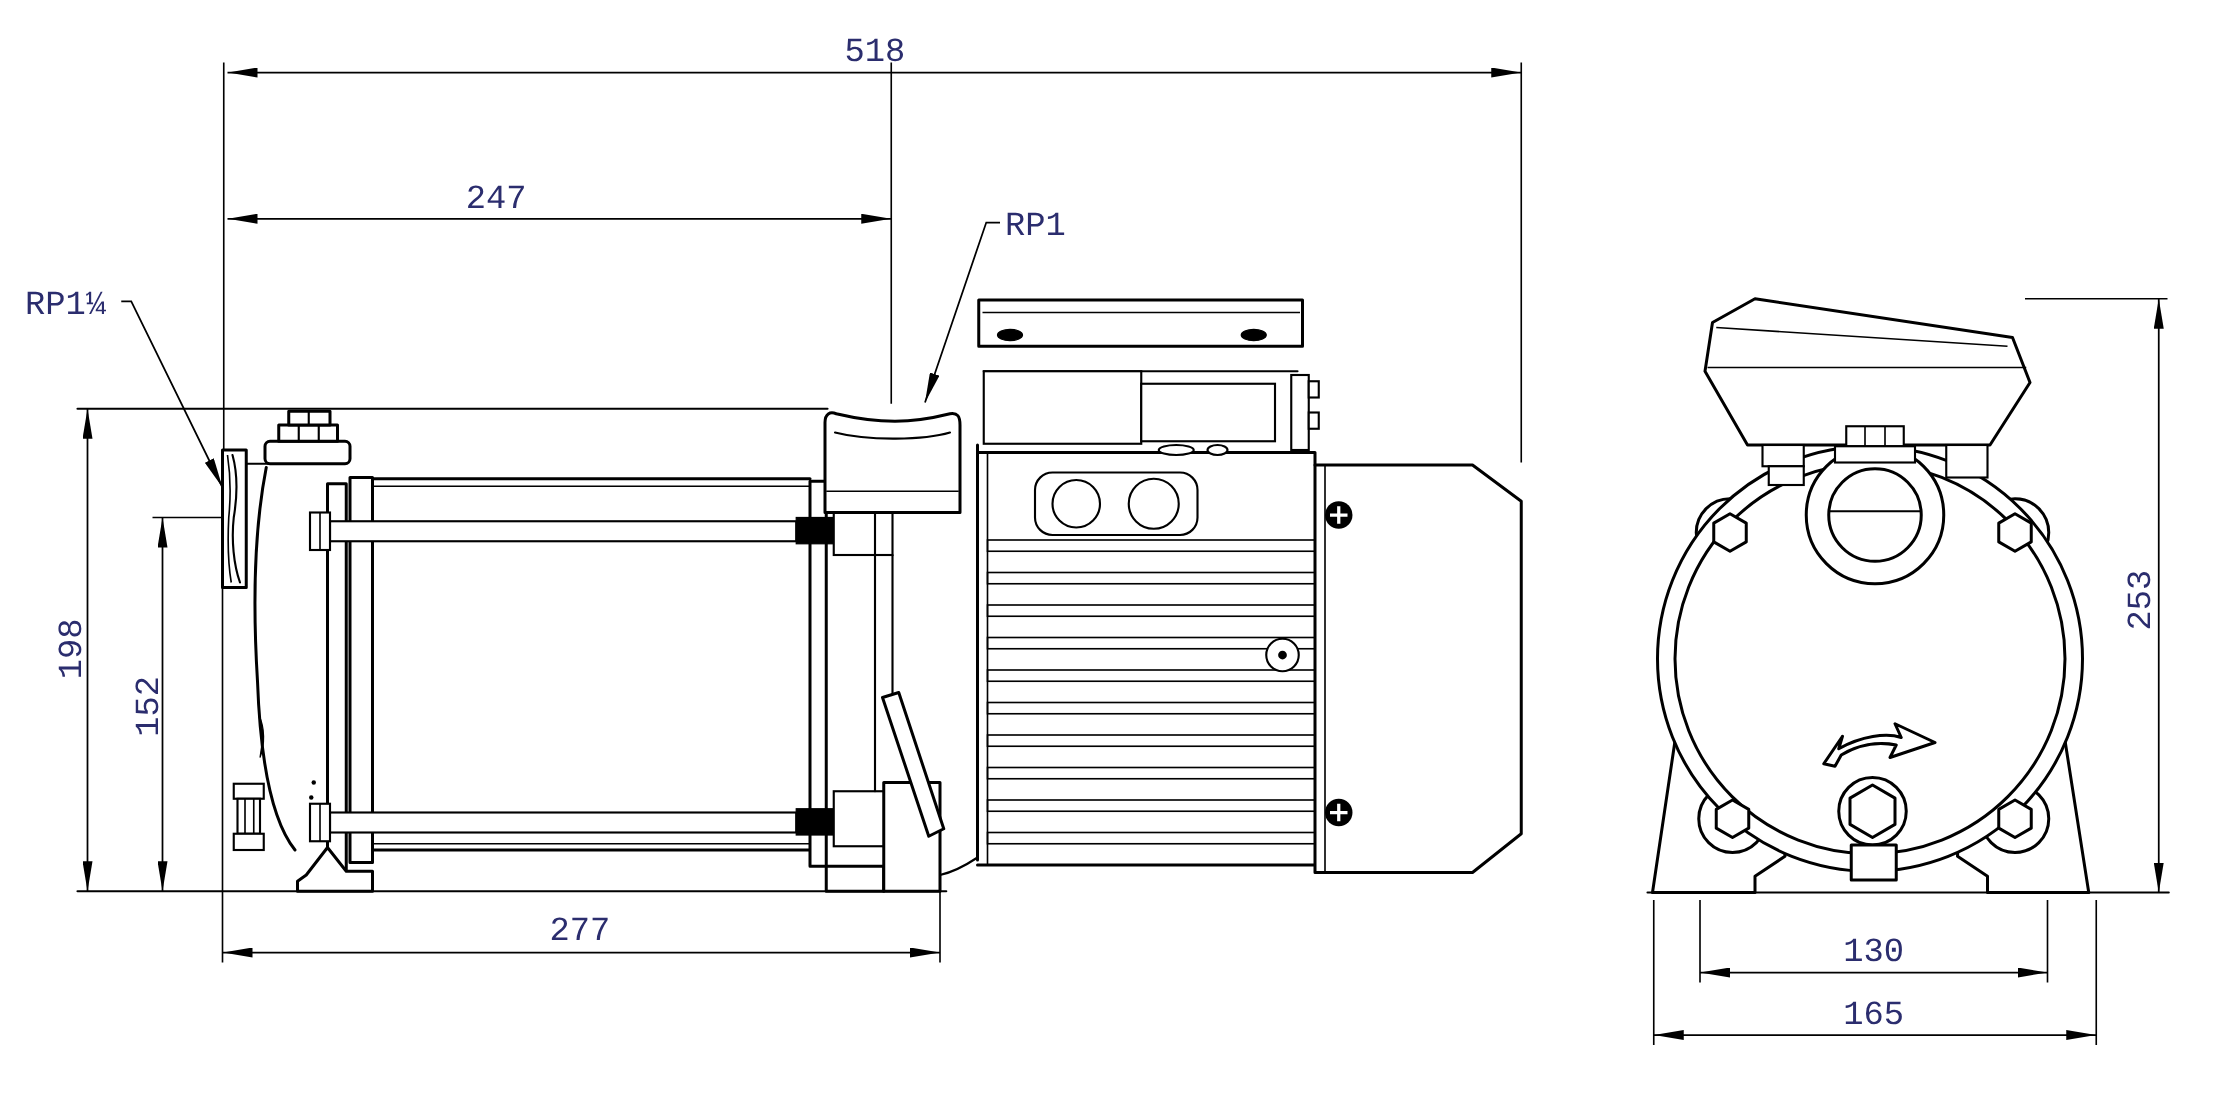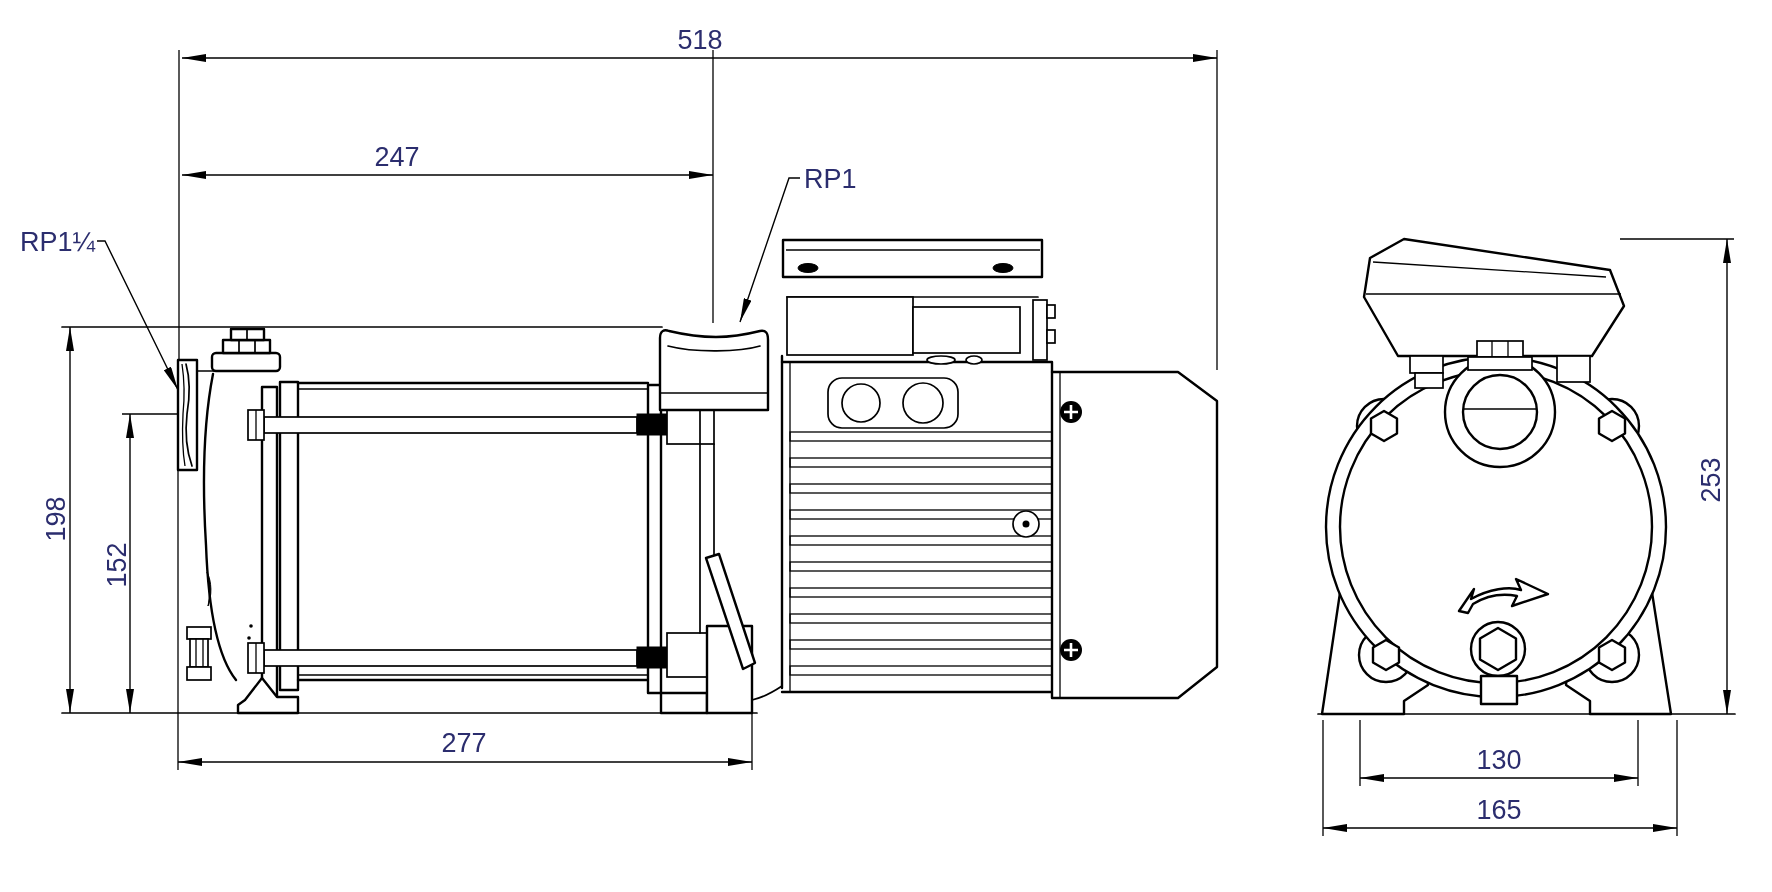--- a/index.html
+++ b/index.html
@@ -1,17 +1,17 @@
 <!DOCTYPE html>
 <html><head>
 <meta charset="utf-8">
 <style>
   html,body{margin:0;padding:0;background:#ffffff;}
   .stage{position:relative;width:1772px;height:892px;background:#fff;overflow:hidden;
-         font-family:Liberation Sans, sans-serif;}
+         font-family:Liberation Mono, monospace;}
   svg{display:block}
   .outline{stroke:#000;stroke-width:2.4;fill:none;stroke-linejoin:round;stroke-linecap:round;}
   .outline-f{stroke:#000;stroke-width:2.4;fill:#fff;stroke-linejoin:round;}
   .med{stroke:#000;stroke-width:1.7;fill:none;stroke-linejoin:round;stroke-linecap:round;}
   .med-f{stroke:#000;stroke-width:1.7;fill:#fff;}
   .thin{stroke:#000;stroke-width:1.3;fill:none;}
   .dimline{stroke:#000;stroke-width:1.4;fill:none;}
   .blackfill{fill:#000;stroke:#000;stroke-width:1;}
   .dimtxt{font-size:27px;fill:#2b2d6e;}
   .anchor-mid{text-anchor:middle;}

